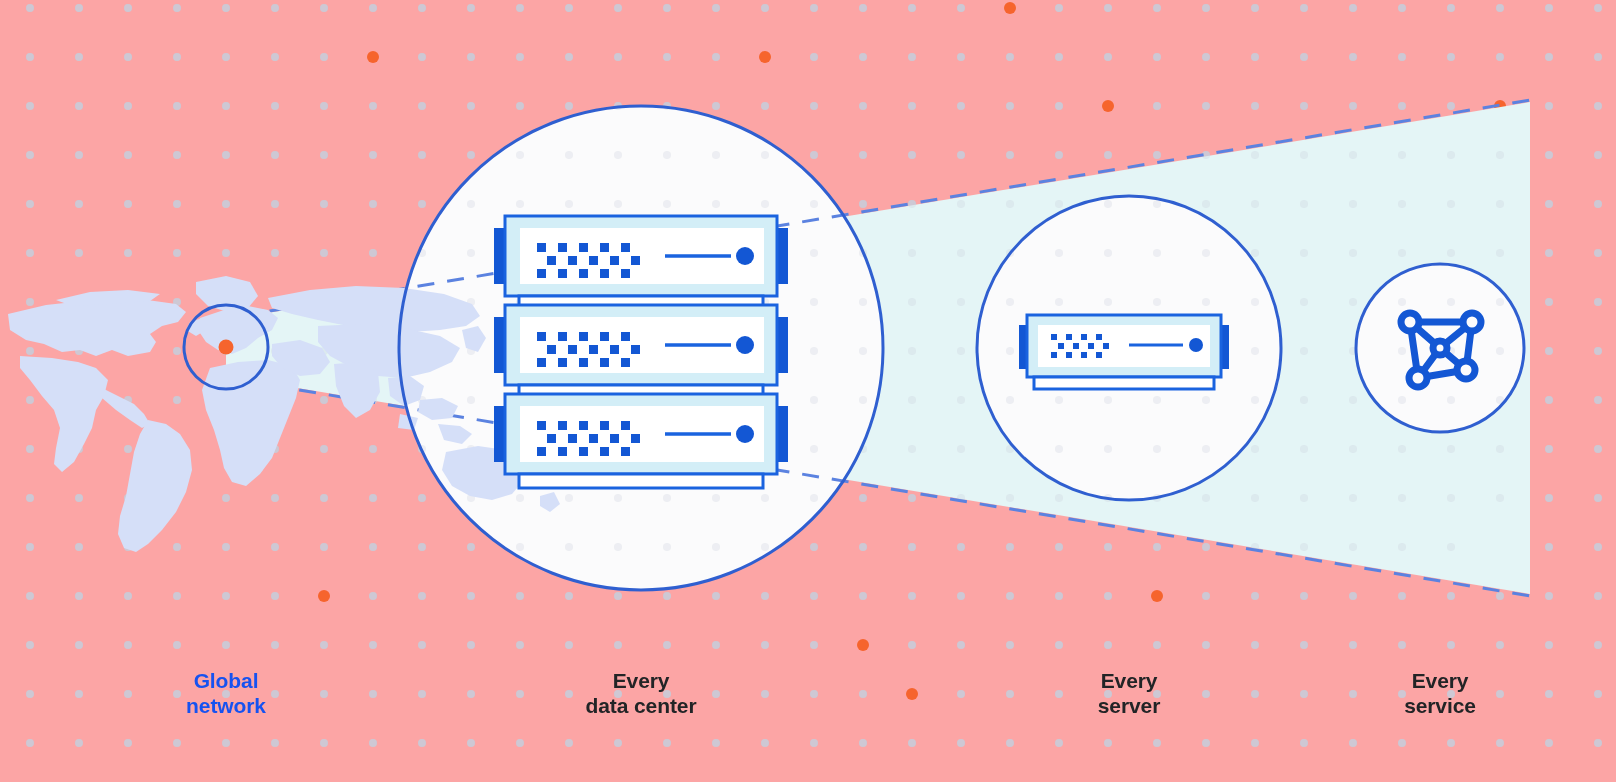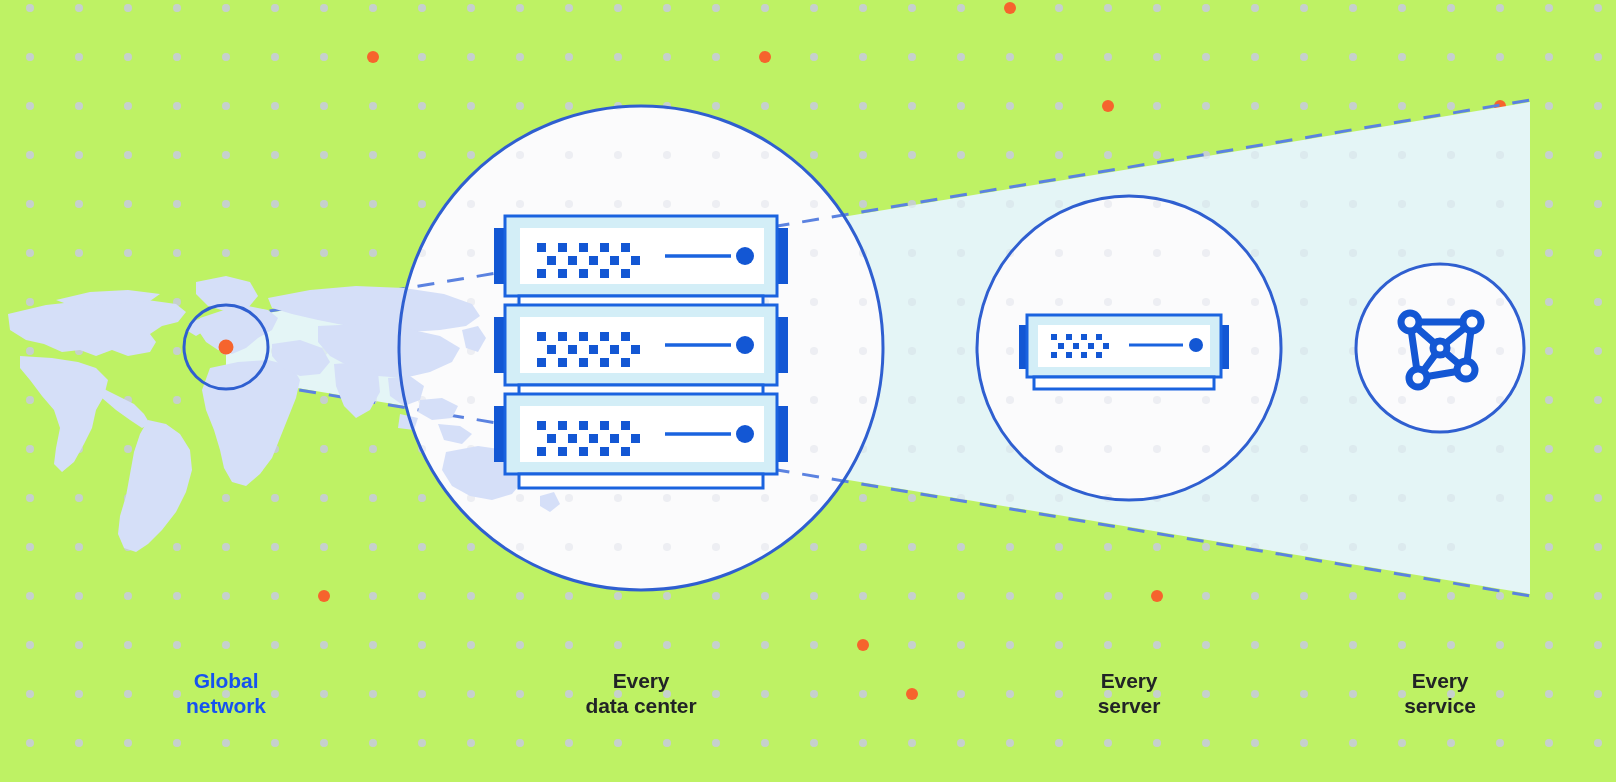--- a/index.html
+++ b/index.html
@@ -9,21 +9,21 @@
     background: #ffffff;
   }
   body {
     font-family: "Liberation Sans", sans-serif;
   }
   #stage {
     position: relative;
     width: 1616px;
     height: 782px;
     overflow: hidden;
-    background: #bef264;
+    background: #fca5a5;
   }
   #stage svg.layer {
     position: absolute;
     top: 0;
     left: 0;
     width: 1620px;
     height: 782px;
   }
   .label {
     position: absolute;

